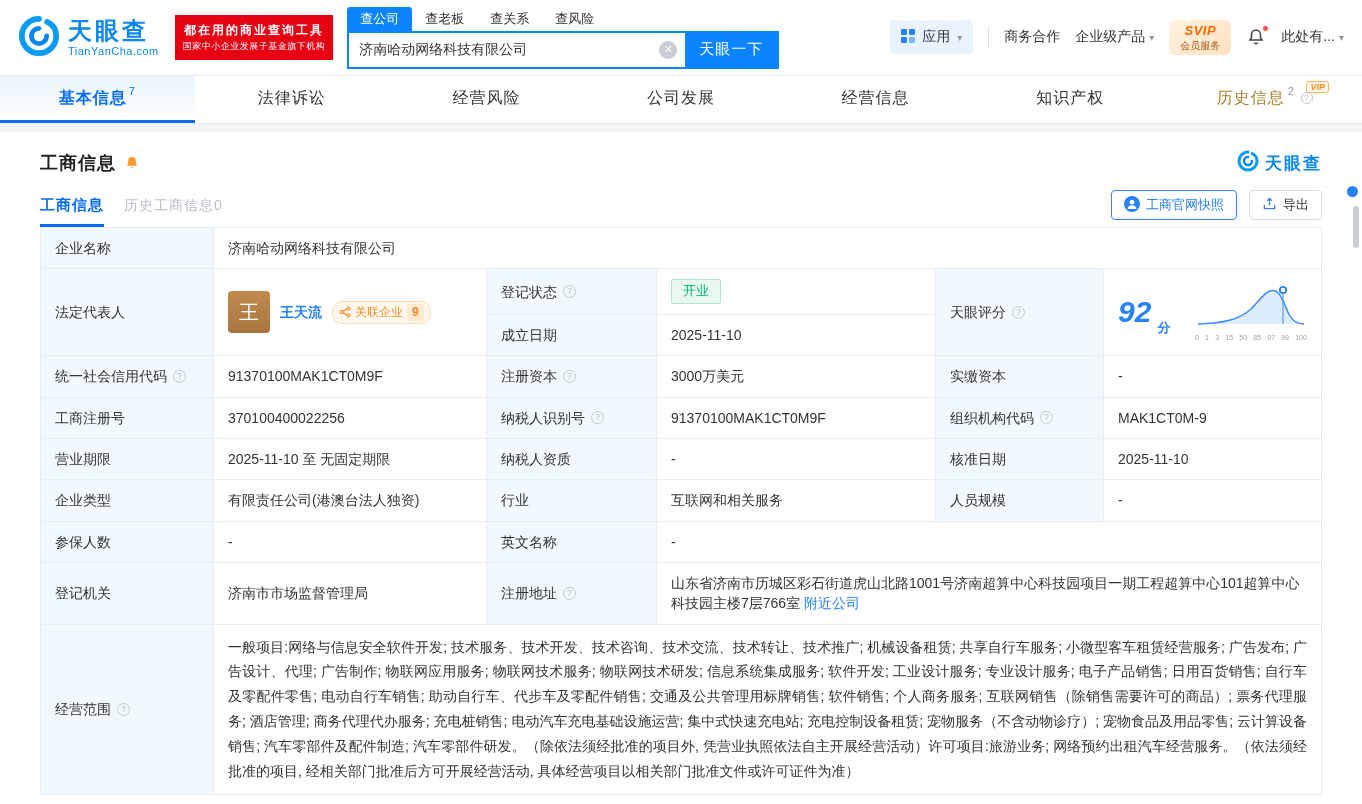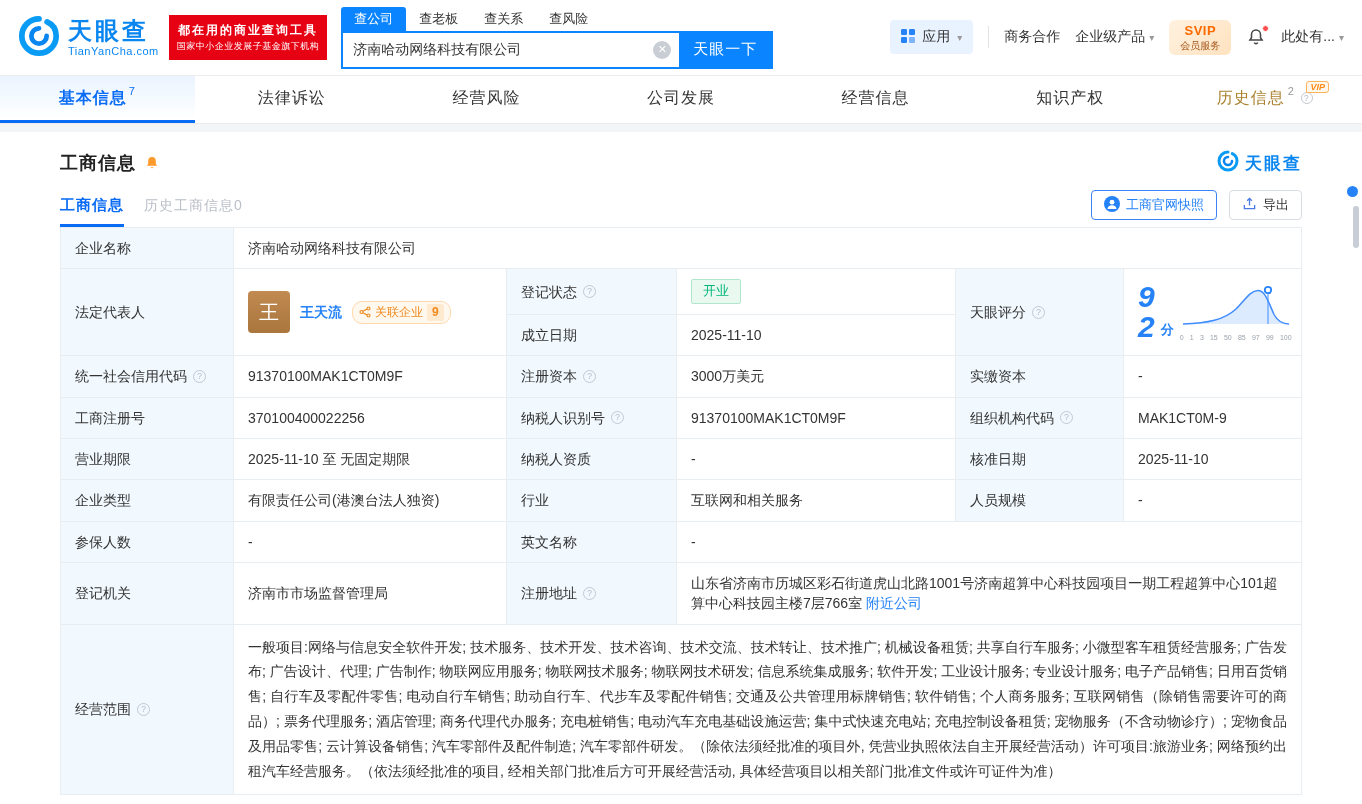--- a/index.html
+++ b/index.html
@@ -4,54 +4,54 @@
 <style>
   *{box-sizing:border-box;margin:0;padding:0}
   html,body{width:1362px;height:804px;overflow:hidden}
   body{position:relative;background:#fff;font-family:"Liberation Sans","DejaVu Sans",sans-serif;color:#333}
 
   
   .topbar{height:76px;display:flex;align-items:center;padding:0 18px;background:#fff;border-bottom:1px solid #ececec}
   .logo{display:flex;align-items:center;gap:8px}
   .logo-text .cn{font-size:24px;font-weight:800;color:#0a86f0;letter-spacing:3px;line-height:1.1}
   .logo-text .en{font-size:11px;color:#0a86f0;letter-spacing:.5px}
-  .red-badge{background:#e60113;color:#fff;padding:6px 8px;margin-left:10px;line-height:1.55;text-align:center}
+  .red-badge{background:#e60113;color:#fff;padding:6px 8px;margin-left:16px;line-height:1.55;text-align:center}
   .red-badge .l1{font-size:12px;font-weight:700;letter-spacing:2px}
   .red-badge .l2{font-size:9px;letter-spacing:.5px}
   .search-wrap{margin-left:14px}
   .search-tabs{display:flex;align-items:flex-end;height:24px}
   .search-tab{font-size:13px;color:#333;padding:3px 13px;cursor:pointer}
   .search-tab.active{background:#0a84ff;color:#fff;border-radius:3px 3px 0 0}
   .search-box{display:flex;border:2px solid #0a84ff;width:432px;height:38px;background:#fff}
   .search-input{flex:1;border:none;outline:none;padding:0 10px;font-size:14px;color:#333;font-family:inherit;min-width:0}
   .clear-btn{width:18px;height:18px;border-radius:50%;background:#c9cdd4;color:#fff;font-size:11px;display:flex;align-items:center;justify-content:center;align-self:center;margin-right:8px;cursor:pointer;flex:none}
   .search-btn{width:92px;background:#0a84ff;color:#fff;font-size:15px;display:flex;align-items:center;justify-content:center;letter-spacing:1px;cursor:pointer;flex:none}
   .hdr-right{margin-left:auto;display:flex;align-items:center;gap:15px}
   .apps-chip{display:flex;align-items:center;gap:7px;background:#e9f3ff;border-radius:4px;padding:8px 11px;font-size:14px;cursor:pointer}
   .vdiv{width:1px;height:22px;background:#e3e3e3}
   .hdr-link{font-size:14px;color:#333;cursor:pointer;white-space:nowrap;display:flex;align-items:center;gap:4px}
   .caret{font-size:10px;color:#999}
   .svip{background:linear-gradient(135deg,#fff2e0,#ffe2c0);border-radius:6px;padding:3px 11px;text-align:center;line-height:1.3;cursor:pointer}
-  .svip .t{font-size:13px;font-weight:800;color:#ff6a00;letter-spacing:.5px}
+  .svip .t{font-size:13px;font-weight:800;font-style:italic;color:#ff6a00;letter-spacing:.5px}
   .svip .b{font-size:10px;color:#a4591d}
   .bell-wrap{position:relative;cursor:pointer;display:flex}
   .bell-dot{position:absolute;top:-2px;right:-3px;width:7px;height:7px;border-radius:50%;background:#ff4d4f;border:1px solid #fff}
 
   
   .navbar{display:flex;background:#fff;height:48px;border-bottom:1px solid #ebebeb}
   .nav-tab{flex:1;display:flex;align-items:center;justify-content:center;font-size:16px;color:#333;position:relative;border-bottom:3px solid transparent;cursor:pointer;letter-spacing:1px}
   .nav-tab.active{color:#0a6cf5;font-weight:700;border-bottom-color:#0a6cf5;background:linear-gradient(180deg,#eaf4ff,#fff)}
   .sup-blue{font-size:11px;color:#0a6cf5;position:relative;top:-7px;margin-left:2px;font-weight:400}
   .sup-gray{font-size:11px;color:#999;position:relative;top:-7px;margin-left:3px}
   .nav-tab.history{color:#a9812e}
   .vip-chip{position:absolute;top:5px;right:17%;font-size:9px;font-weight:800;font-style:italic;color:#ff8c1a;border:1px solid #ffb35c;border-radius:3px 3px 3px 0;padding:0 3px;background:#fff7ec;letter-spacing:0}
   .strip{height:8px;background:#f4f5f7}
 
   
-  .content{padding:0 60px}
+  .content{padding:0 40px}
   .sec-head{display:flex;align-items:center;margin-top:18px}
   .sec-title{font-size:18px;font-weight:700;color:#222;letter-spacing:1px}
   .sec-bell{margin-left:8px;display:flex;cursor:pointer}
   .sec-logo{margin-left:auto;display:flex;align-items:center;gap:6px}
   .sec-logo .txt{font-size:17px;font-weight:800;color:#0a86f0;letter-spacing:2px}
   .subtabs{display:flex;align-items:flex-end;margin-top:14px}
   .subtab{font-size:15px;color:#0a6cf5;font-weight:700;padding-bottom:9px;border-bottom:3px solid #0a6cf5;cursor:pointer;letter-spacing:1px}
   .subtab.inactive{color:#b9bec7;font-weight:400;border-bottom:3px solid transparent;margin-left:20px;font-size:14px}
   .actions{margin-left:auto;display:flex;gap:12px;align-items:center;padding-bottom:7px}
   .btn{display:flex;align-items:center;gap:6px;height:30px;padding:0 12px;border-radius:4px;font-size:13px;background:#fff;cursor:pointer;white-space:nowrap}

